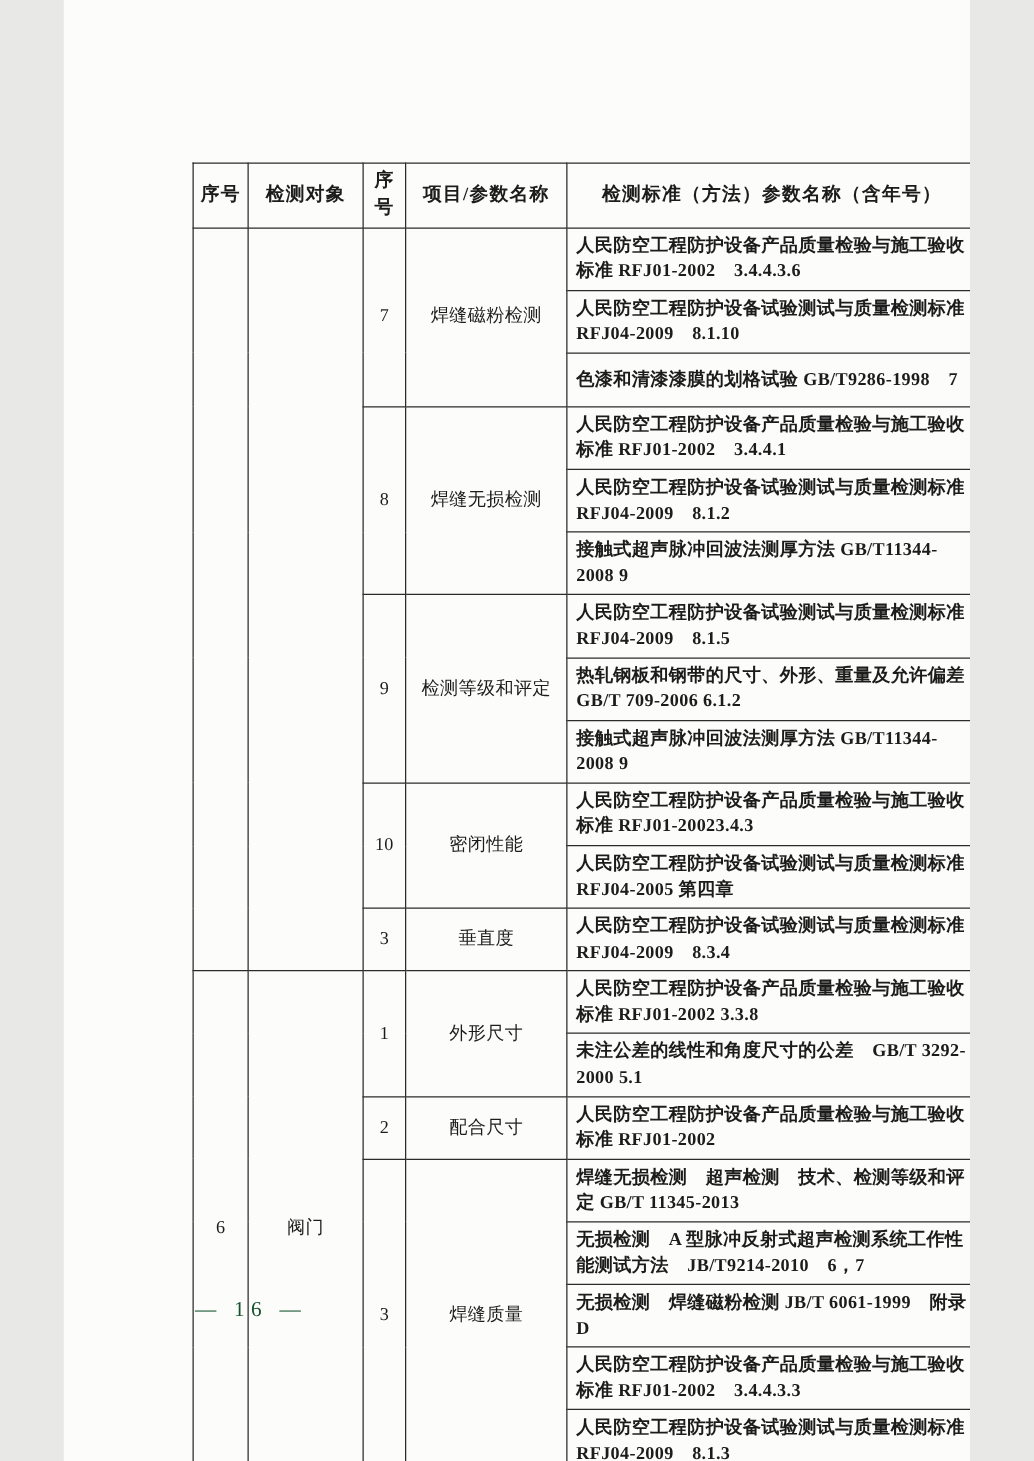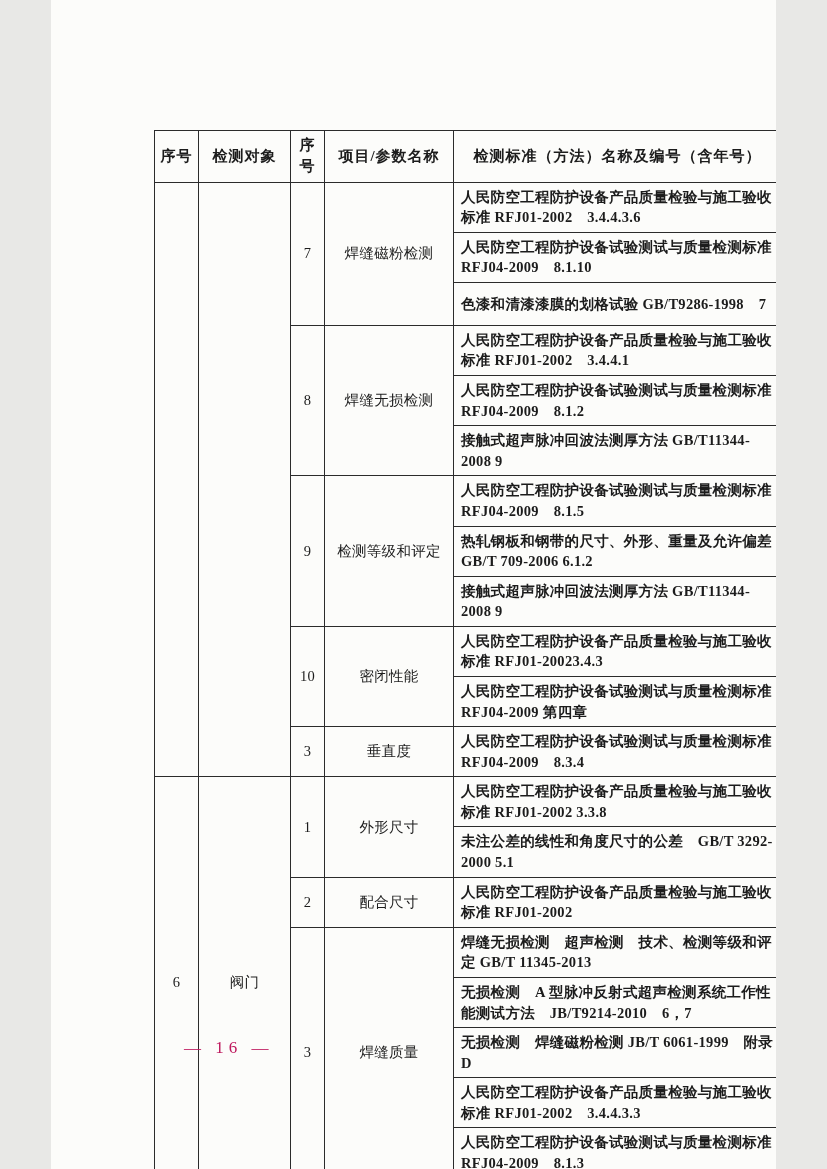--- a/index.html
+++ b/index.html
@@ -43,25 +43,25 @@
     height: 41px;
     padding: 4px 2px;
     letter-spacing: 1px;
   }
   td.cell-center { text-align: center; padding: 4px 2px; }
   td.cell-standard { text-align: left; padding: 4px 6px 4px 7px; font-weight: bold; }
   td.cell-section { vertical-align: top; padding-top: 14px; }
   tbody tr { height: 43px; }
   .footer-page-number {
     position: absolute;
-    left: 133px;
+    left: 105px;
     top: 1038px;
     font-size: 17px;
     letter-spacing: 5px;
-    color: #be185d;
+    color: #14532d;
   }
 </style>
 </head>
 <body>
 
 <div class="page">
 
   <table class="std-table">
     <colgroup>
       <col class="c-sec-no">
@@ -69,21 +69,21 @@
         <col class="c-item-no">
         <col class="c-item-name">
         <col class="c-standard">
     </colgroup>
     <thead>
       <tr>
         <th>序号</th>
         <th>检测对象</th>
         <th>序号</th>
         <th>项目/参数名称</th>
-        <th>检测标准（方法）名称及编号（含年号）</th>
+        <th>检测标准（方法）参数名称（含年号）</th>
       </tr>
     </thead>
     <tbody>
 
       <tr>
         <td class="cell-center cell-section" rowspan="12"></td>
         <td class="cell-center cell-section" rowspan="12"></td>
         <td class="cell-center" rowspan="3">7</td>
         <td class="cell-center" rowspan="3">焊缝磁粉检测</td>
         <td class="cell-standard">人民防空工程防护设备产品质量检验与施工验收标准 RFJ01-2002　3.4.4.3.6</td>
@@ -118,21 +118,21 @@
       <tr>
         <td class="cell-standard">接触式超声脉冲回波法测厚方法 GB/T11344-2008 9</td>
       </tr>
 
       <tr>
         <td class="cell-center" rowspan="2">10</td>
         <td class="cell-center" rowspan="2">密闭性能</td>
         <td class="cell-standard">人民防空工程防护设备产品质量检验与施工验收标准 RFJ01-20023.4.3</td>
       </tr>
       <tr>
-        <td class="cell-standard">人民防空工程防护设备试验测试与质量检测标准 RFJ04-2009 第四章</td>
+        <td class="cell-standard">人民防空工程防护设备试验测试与质量检测标准 RFJ04-2005 第四章</td>
       </tr>
 
       <tr>
         <td class="cell-center">3</td>
         <td class="cell-center">垂直度</td>
         <td class="cell-standard">人民防空工程防护设备试验测试与质量检测标准 RFJ04-2009　8.3.4</td>
       </tr>
 
       <tr>
         <td class="cell-center cell-section" rowspan="8">6</td>

